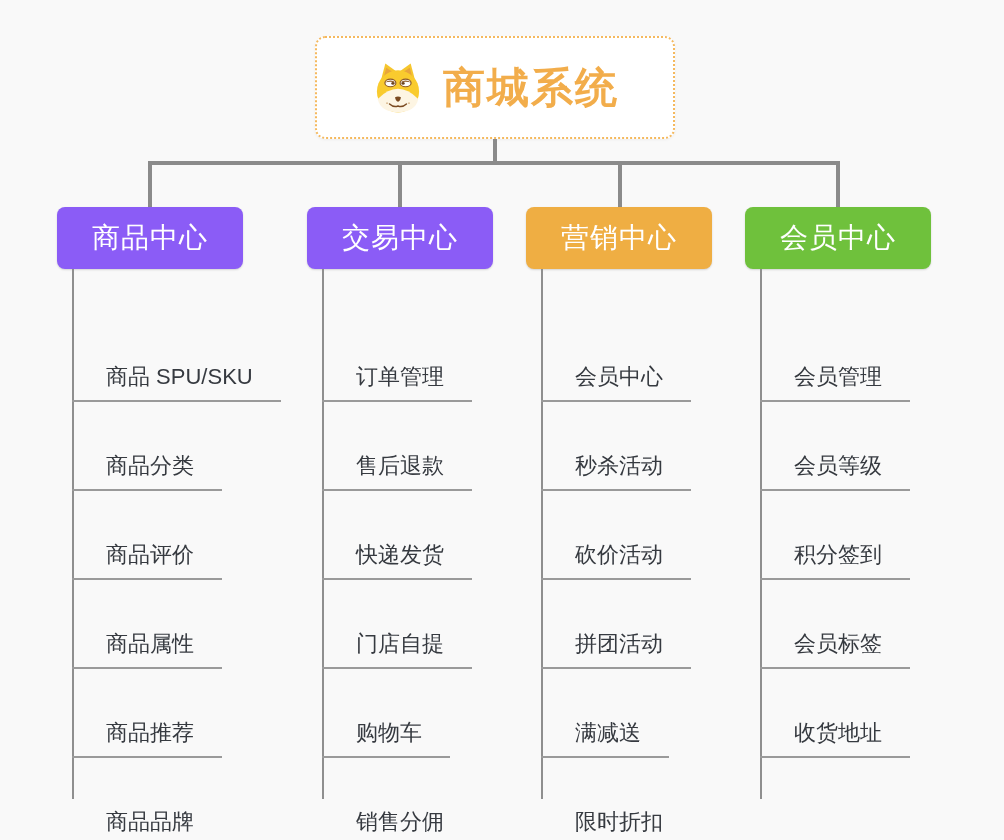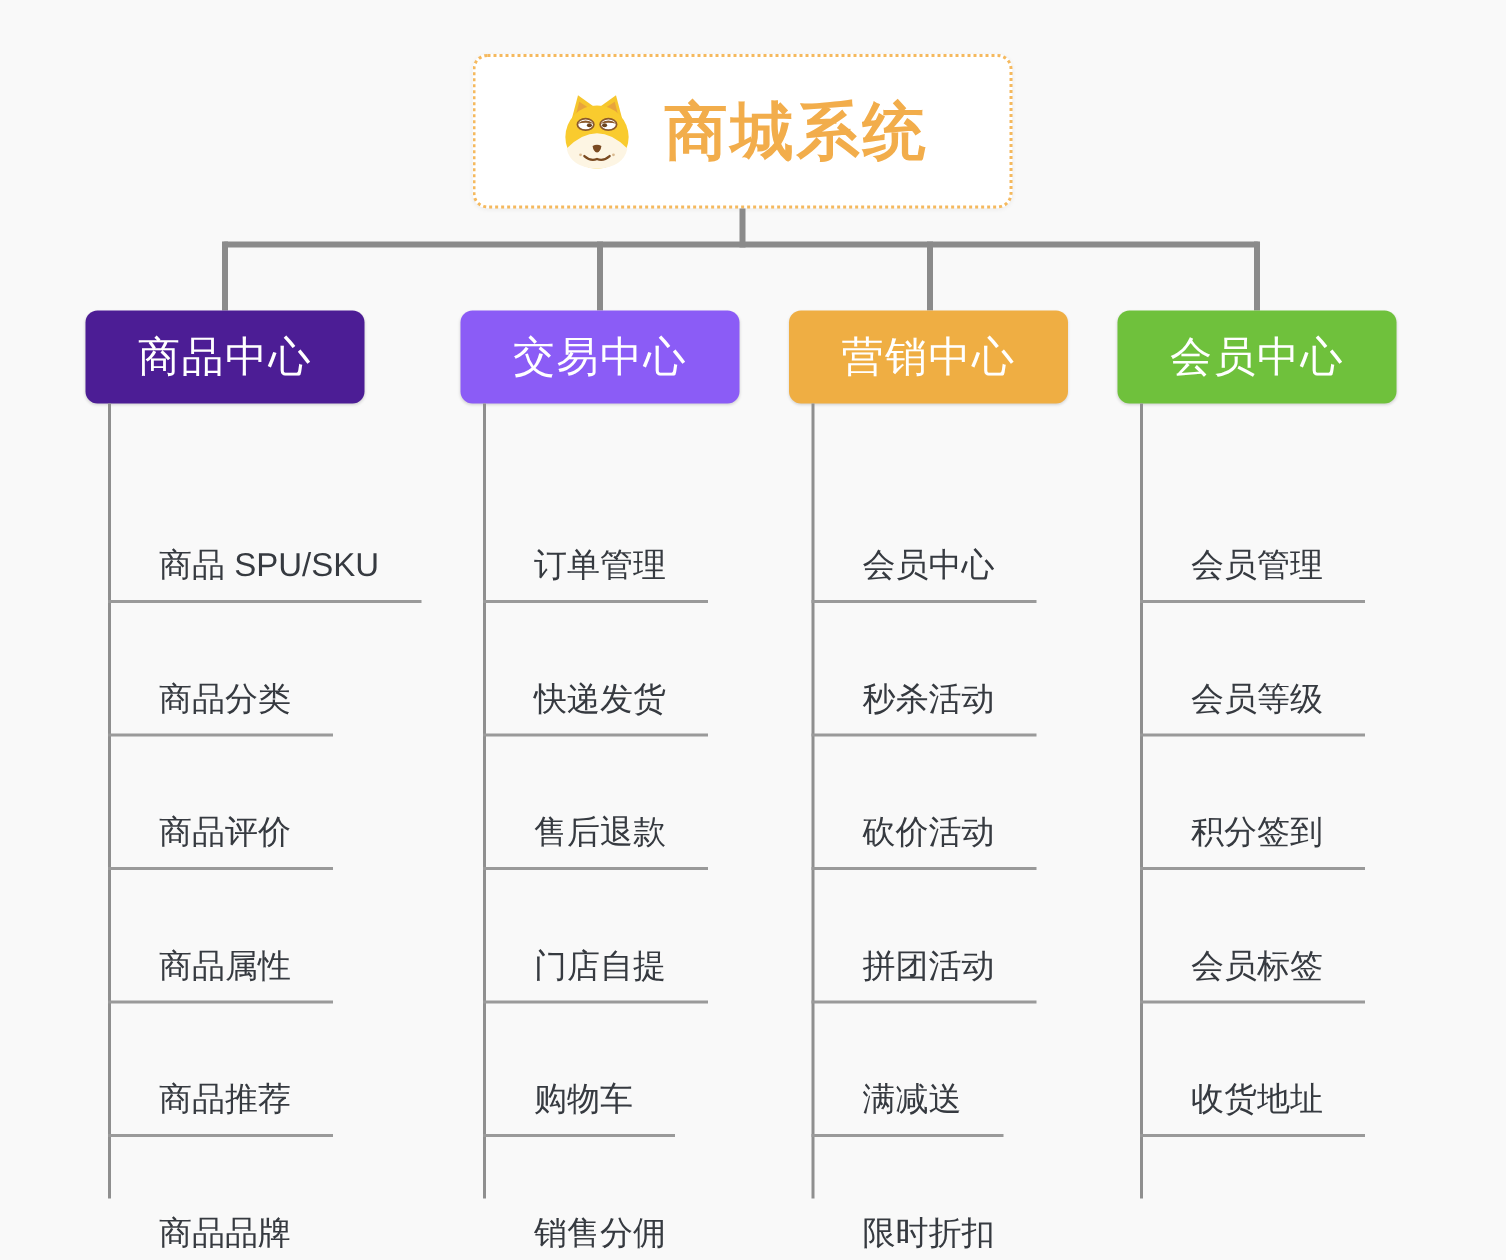--- a/index.html
+++ b/index.html
@@ -125,21 +125,21 @@
   </div>
 
   <div class="line root-drop"></div>
   <div class="line bus"></div>
   <div class="line drop drop-0"></div>
   <div class="line drop drop-1"></div>
   <div class="line drop drop-2"></div>
   <div class="line drop drop-3"></div>
 
   <div class="branch branch-0">
-    <div class="branch-node" style="background-color: #4c1d95; font-family: Liberation Mono, monospace;">商品中心</div>
+    <div class="branch-node" style="background-color: #8b5cf6; font-family: Liberation Mono, monospace;">商品中心</div>
     <div class="spine"></div>
     <div class="leaves">
       <div class="leaf-wrap">
           <div class="leaf">商品 SPU/SKU</div>
         </div>
       <div class="leaf-wrap">
           <div class="leaf">商品分类</div>
         </div>
       <div class="leaf-wrap">
           <div class="leaf">商品评价</div>
@@ -157,24 +157,24 @@
   </div>
 
   <div class="branch branch-1">
     <div class="branch-node" style="background-color: #8b5cf6;">交易中心</div>
     <div class="spine"></div>
     <div class="leaves">
       <div class="leaf-wrap">
           <div class="leaf">订单管理</div>
         </div>
       <div class="leaf-wrap">
+          <div class="leaf">售后退款</div>
+        </div>
+      <div class="leaf-wrap">
           <div class="leaf">快递发货</div>
-        </div>
-      <div class="leaf-wrap">
-          <div class="leaf">售后退款</div>
         </div>
       <div class="leaf-wrap">
           <div class="leaf">门店自提</div>
         </div>
       <div class="leaf-wrap">
           <div class="leaf">购物车</div>
         </div>
       <div class="leaf-wrap">
           <div class="leaf">销售分佣</div>
         </div>

